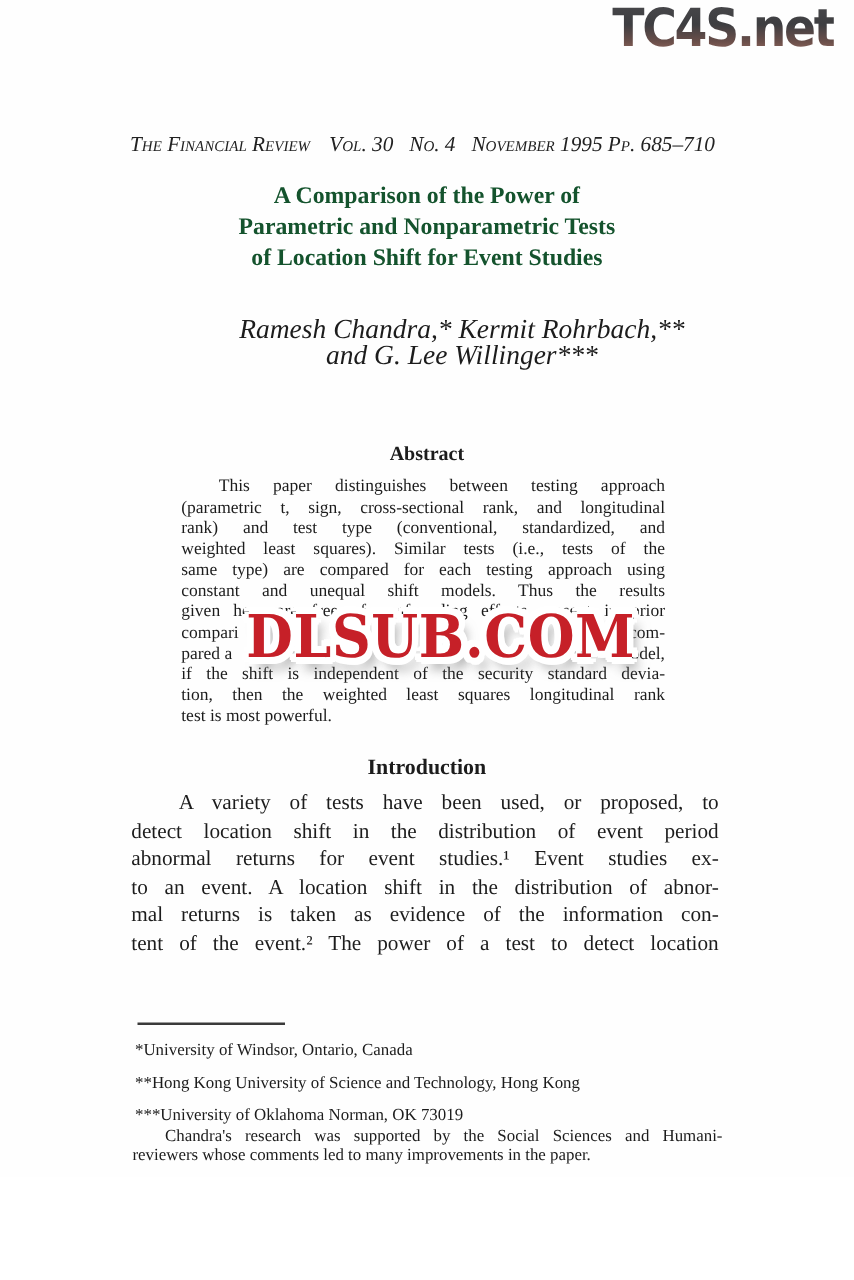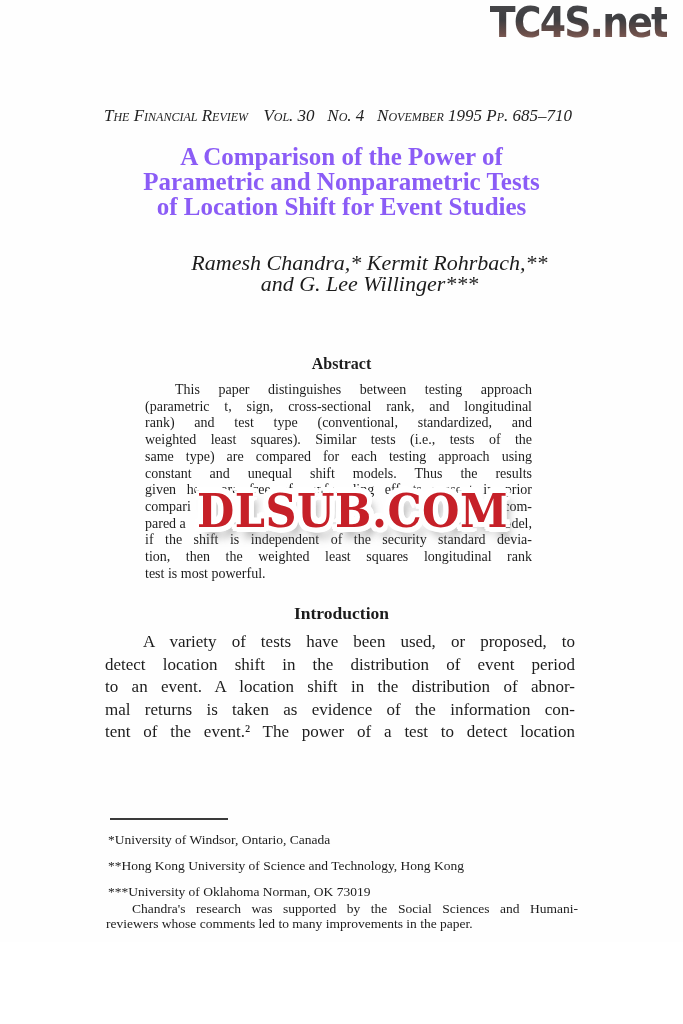--- a/index.html
+++ b/index.html
@@ -44,22 +44,22 @@
   .journal-line {
     position:absolute; top:106px; left:104px; width:468px;
     display:flex; justify-content:space-between;
     font-style:italic; font-variant:small-caps; font-size:17px;
     white-space:pre; color:#222;
   }
 
   
   .title {
     position:absolute; top:144px; left:0; width:100%;
-    text-align:center; font-weight:bold; font-size:25px; line-height:25px;
-    color:#8b5cf6;
+    text-align:center; font-weight:bold; font-size:19px; line-height:25px;
+    color:#14532d;
   }
   .authors {
     position:absolute; top:252px; left:0; width:100%;
     text-align:center; font-style:italic; font-size:22px; line-height:21px;padding-left:28px;
   }
 
   
   .abstract-heading {
     position:absolute; top:355px; left:0; width:100%;
     text-align:center; font-weight:bold; font-size:16px;
@@ -150,20 +150,21 @@
     <div class="lline">test is most powerful.</div>
   </div>
 
   <div class="wm-middle">DLSUB.COM</div>
 
   <div class="intro-heading">Introduction</div>
 
   <div class="intro-body">
     <div class="jline ind-intro">A variety of tests have been used, or proposed, to</div>
     <div class="jline">detect location shift in the distribution of event period</div>
+    <div class="jline">abnormal returns for event studies.¹ Event studies ex-</div>
     <div class="jline">to an event. A location shift in the distribution of abnor-</div>
     <div class="jline">mal returns is taken as evidence of the information con-</div>
     <div class="jline">tent of the event.² The power of a test to detect location</div>
   </div>
 
   <div class="foot-rule"></div>
 
   <div class="affiliations">
     <div>*University of Windsor, Ontario, Canada</div>
     <div>**Hong Kong University of Science and Technology, Hong Kong</div>

